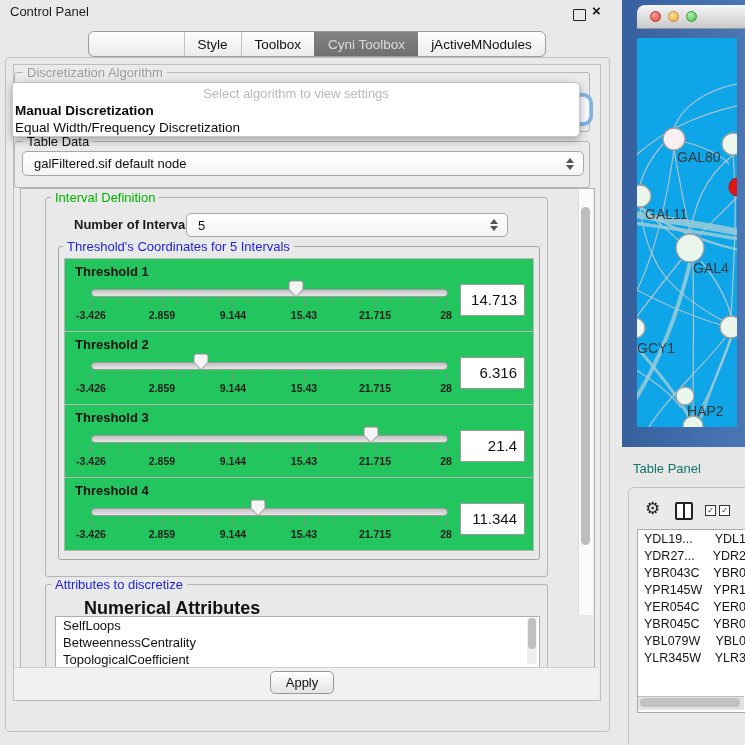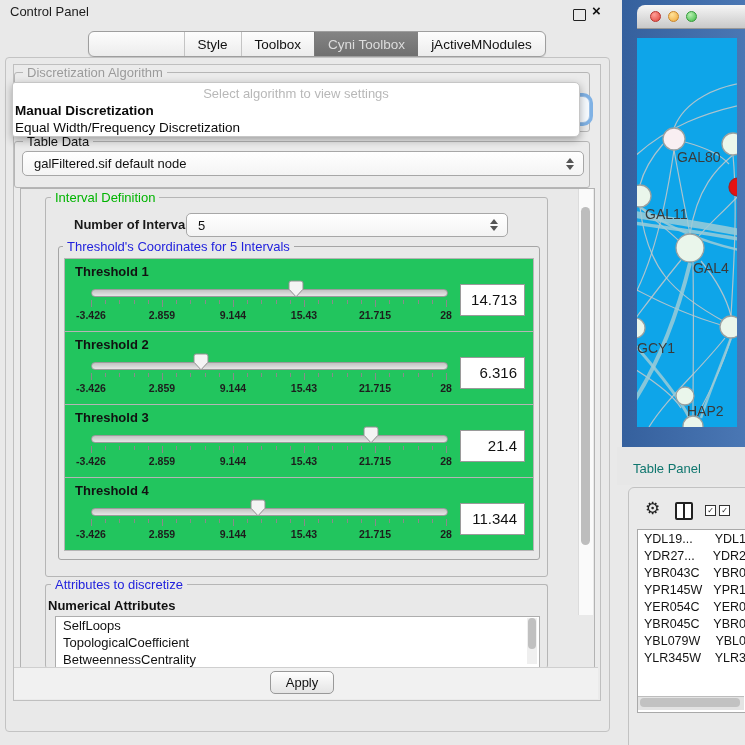--- a/index.html
+++ b/index.html
@@ -46,21 +46,21 @@
          background:linear-gradient(#c2c2c2,#e6e6e6);}
   .thumb{position:absolute;top:21px;width:16px;height:18px;}
   .tick{position:absolute;width:1px;background:#8a8a8a;}
   .tick.minor{top:41px;height:4px;}
   .tick.major{top:41px;height:7px;}
   .tick-lab{position:absolute;top:50px;width:60px;margin-left:-30px;text-align:center;
             font-size:10.5px;font-weight:700;color:#1d1d1d;}
   .val-box{position:absolute;right:8px;top:25px;width:56px;height:30px;background:#fff;border:1px solid #9a9a9a;
            font-size:15px;color:#111;text-align:right;line-height:30px;padding-right:7px;}
   
-  .num-attr-label{font-size:13px;font-weight:700;color:#111;}
+  .num-attr-label{font-size:18px;font-weight:700;color:#111;margin-left:36px;}
   .attr-list{background:#fff;border:1px solid #adadad;overflow:hidden;font-size:13px;color:#111;}
   .attr-list .li{padding-left:7px;line-height:17px;white-space:nowrap;}
   .list-vtrack{left:527px;top:618px;width:10px;height:46px;background:#efefef;}
   .list-vthumb{left:528px;top:618px;width:8px;height:31px;border-radius:4px;background:#c0c0c0;}
   
   .btn{display:flex;align-items:center;justify-content:center;background:linear-gradient(#fefefe,#e4e4e4);
        border:1px solid #999;border-radius:5px;font-size:13px;color:#111;}
   .apply-strip{left:14px;top:667px;width:584px;height:31px;background:#f1f1f1;border-top:1px solid #cfcfcf;}
   
   .popup{left:12px;top:82px;width:566px;height:53px;background:#fff;border:1px solid #c6c6c6;border-radius:3px 5px 5px 3px;
@@ -336,22 +336,22 @@
 
   <div class="abs vtrack"></div>
   <div class="abs vthumb"></div>
 
   <div class="abs fs" style="left:45px;top:584px;width:501px;height:83px;border-bottom:none;background:#e9e9e9;">
     <span class="legend" style="left:5px;top:-7px;color:#2222dd;background:#e9e9e9;">Attributes to discretize</span>
   </div>
   <div class="abs num-attr-label" style="left:48px;top:598px;">Numerical Attributes</div>
   <div id="attr-list" class="abs attr-list" style="left:55px;top:616px;width:483px;height:50px;">
       <div class="li">SelfLoops</div>
+      <div class="li">BetweennessCentrality</div>
       <div class="li">TopologicalCoefficient</div>
-      <div class="li">BetweennessCentrality</div>
     </div>
   <div class="abs list-vtrack"></div>
   <div class="abs list-vthumb"></div>
 
   <div class="abs apply-strip"></div>
   <div class="abs btn" style="left:270px;top:671px;width:62px;height:21px;">Apply</div>
 
 
   <div class="abs popup">
     <div class="hint">Select algorithm to view settings</div>

